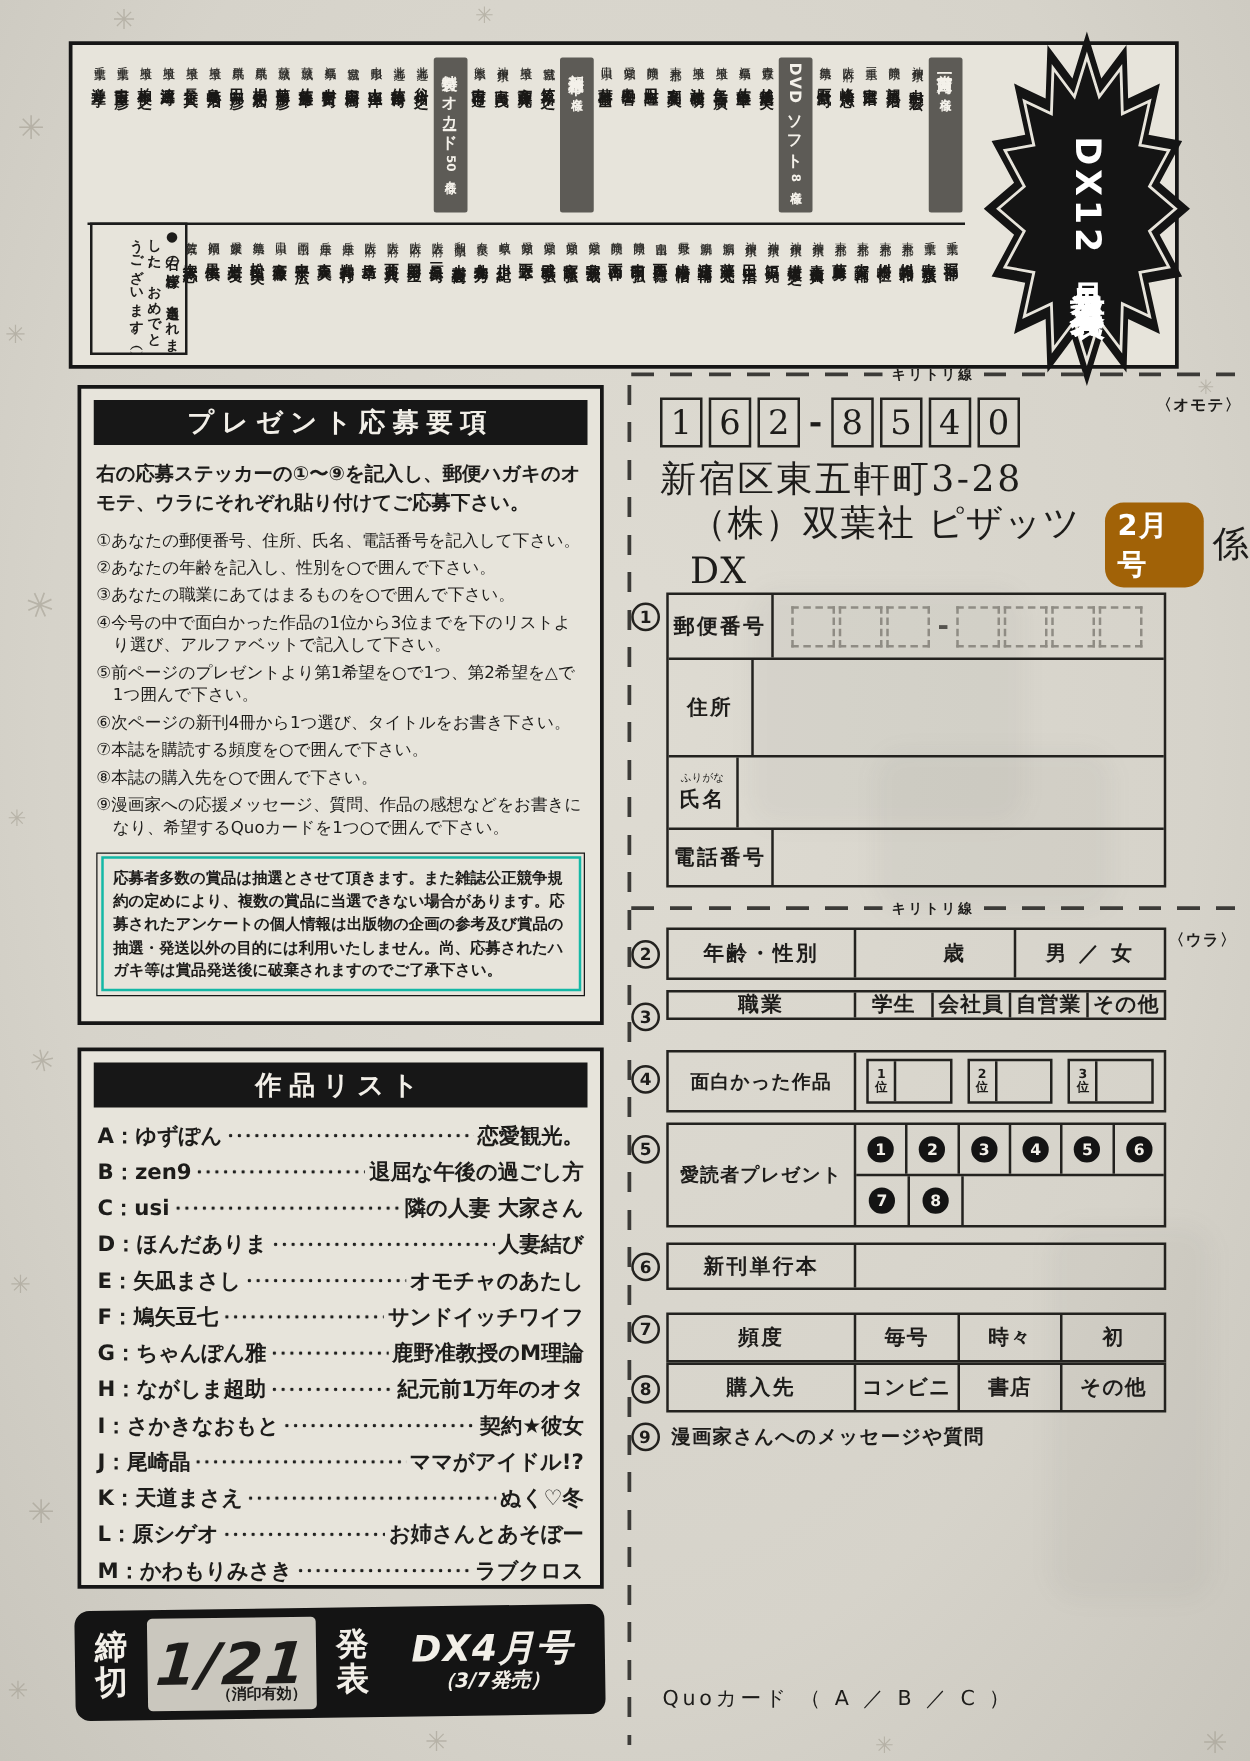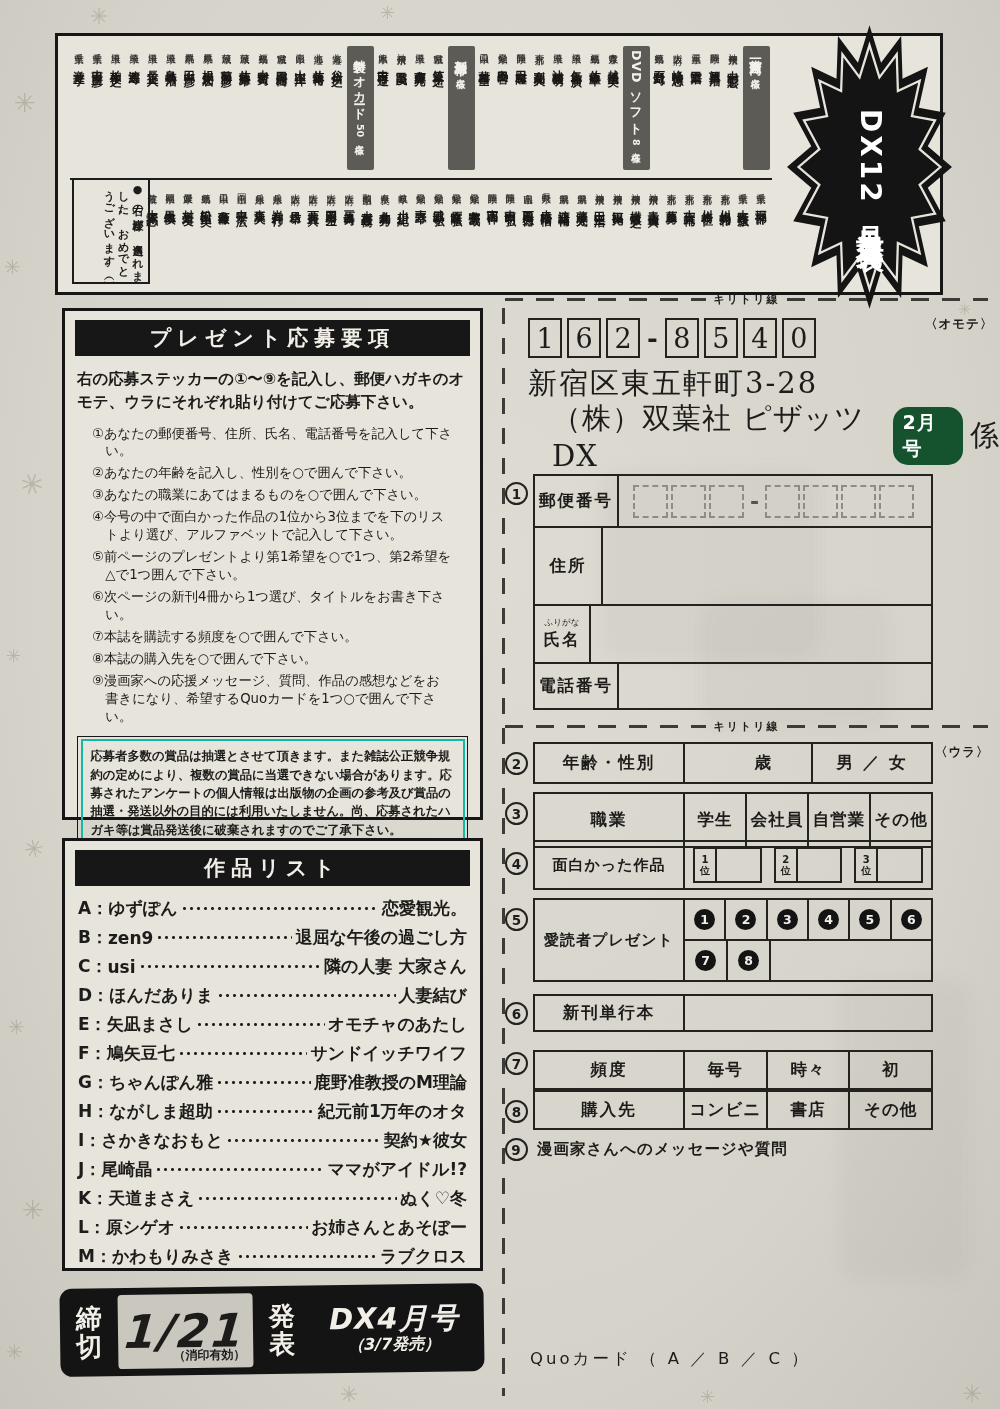--- a/index.html
+++ b/index.html
@@ -39,21 +39,21 @@
     writing-mode:vertical-rl;color:#fff;font-weight:900;font-size:28px;letter-spacing:3px}
   .badge-text div{margin:0 3px;line-height:1}
 
   
   .lbox{position:absolute;left:62px;width:421px;border:3px solid #161616;background:#e7e4db;box-sizing:border-box}
   .req-box{top:308px;height:512px}
   .works-box{top:838px;height:433px}
   .box-header{margin:9px 10px 8px;background:#171717;color:#f2efe8;text-align:center;
     font-size:21px;font-weight:800;letter-spacing:6px;padding:4px 0}
   .req-lead{margin:12px 12px 10px;font-size:15.5px;font-weight:800;line-height:1.5}
-  .req-items{margin:4px 27px 0;font-size:13.3px;line-height:1.35;font-weight:500}
+  .req-items{margin:4px 12px 0;font-size:13.3px;line-height:1.35;font-weight:500}
   .req-item{margin-bottom:4px;padding-left:1em;text-indent:-1em}
   .fineprint{margin:10px 12px 0;border:1.5px solid #161616;padding:2.5px}
   .fineprint-inner{border:2px solid #14b8a6;padding:6px 8px;font-size:12.3px;font-weight:700;line-height:1.5}
   .works-list{margin:4px 13px 0}
   .work-row{display:flex;align-items:center;font-size:17px;font-weight:800;height:29px;white-space:nowrap}
   .leader{flex:1;height:14px;margin:0 3px;align-self:center;
     background:radial-gradient(circle,#20201e 1.3px,transparent 1.6px);
     background-size:7px 7px;background-repeat:repeat-x;background-position:0 center}
 
   
@@ -85,21 +85,21 @@
   .zip-row{position:absolute;left:528px;top:318px;display:flex;align-items:center;gap:5px;
     font-family:"DejaVu Serif", serif}
   .zip-group{display:flex;gap:5px}
   .zip-box{width:34px;height:40px;border:2px solid #23221f;display:flex;align-items:center;
     justify-content:center;font-size:27px;box-sizing:border-box}
   .zip-dash{font-size:26px;font-weight:700;margin:0 2px}
   .addr1{position:absolute;left:528px;top:364px;font-family:"DejaVu Serif", serif;
     font-size:29px;letter-spacing:2px}
   .addr2{position:absolute;left:552px;top:399px;font-family:"DejaVu Serif", serif;
     font-size:29px;letter-spacing:1px;display:flex;align-items:center;gap:7px}
-  .issue-pill{background:#14532d;color:#fff;border-radius:15px;font-size:19px;font-weight:800;
+  .issue-pill{background:#a16207;color:#fff;border-radius:15px;font-size:23px;font-weight:800;
     padding:3px 10px;font-family:"DejaVu Sans", sans-serif;letter-spacing:1px}
 
   
   .cnum{width:23px;height:23px;border:2px solid #23221f;border-radius:50%;
     display:flex;align-items:center;justify-content:center;font-size:13.5px;font-weight:700;box-sizing:border-box}
   .cnum-abs{position:absolute;left:505px}
 
   
   .form1{position:absolute;left:533px;top:474px;width:400px;border:2.5px solid #23221f;box-sizing:border-box}
   .f1-row{display:flex;border-bottom:2px solid #23221f}
@@ -752,21 +752,21 @@
 <div class="side-label" style="left:935px;top:744px">〈ウラ〉</div>
 
 <div class="cnum cnum-abs" style="top:752px">2</div>
 <div class="frow" style="top:742px;height:42px">
   <div class="fcell flabel">年齢・性別</div>
   <div class="fcell age-cell">歳</div>
   <div class="fcell gender-cell">男 ／ 女</div>
 </div>
 
 <div class="cnum cnum-abs" style="top:802px">3</div>
-<div class="frow" style="top:792px;height:56px">
+<div class="frow" style="top:792px;height:24px">
   <div class="fcell flabel">職業</div>
   <div class="fopts">
 
   <div class="fopt">学生</div>
       <div class="fopt">会社員</div>
       <div class="fopt">自営業</div>
       <div class="fopt">その他</div>
     </div>
 </div>
 

